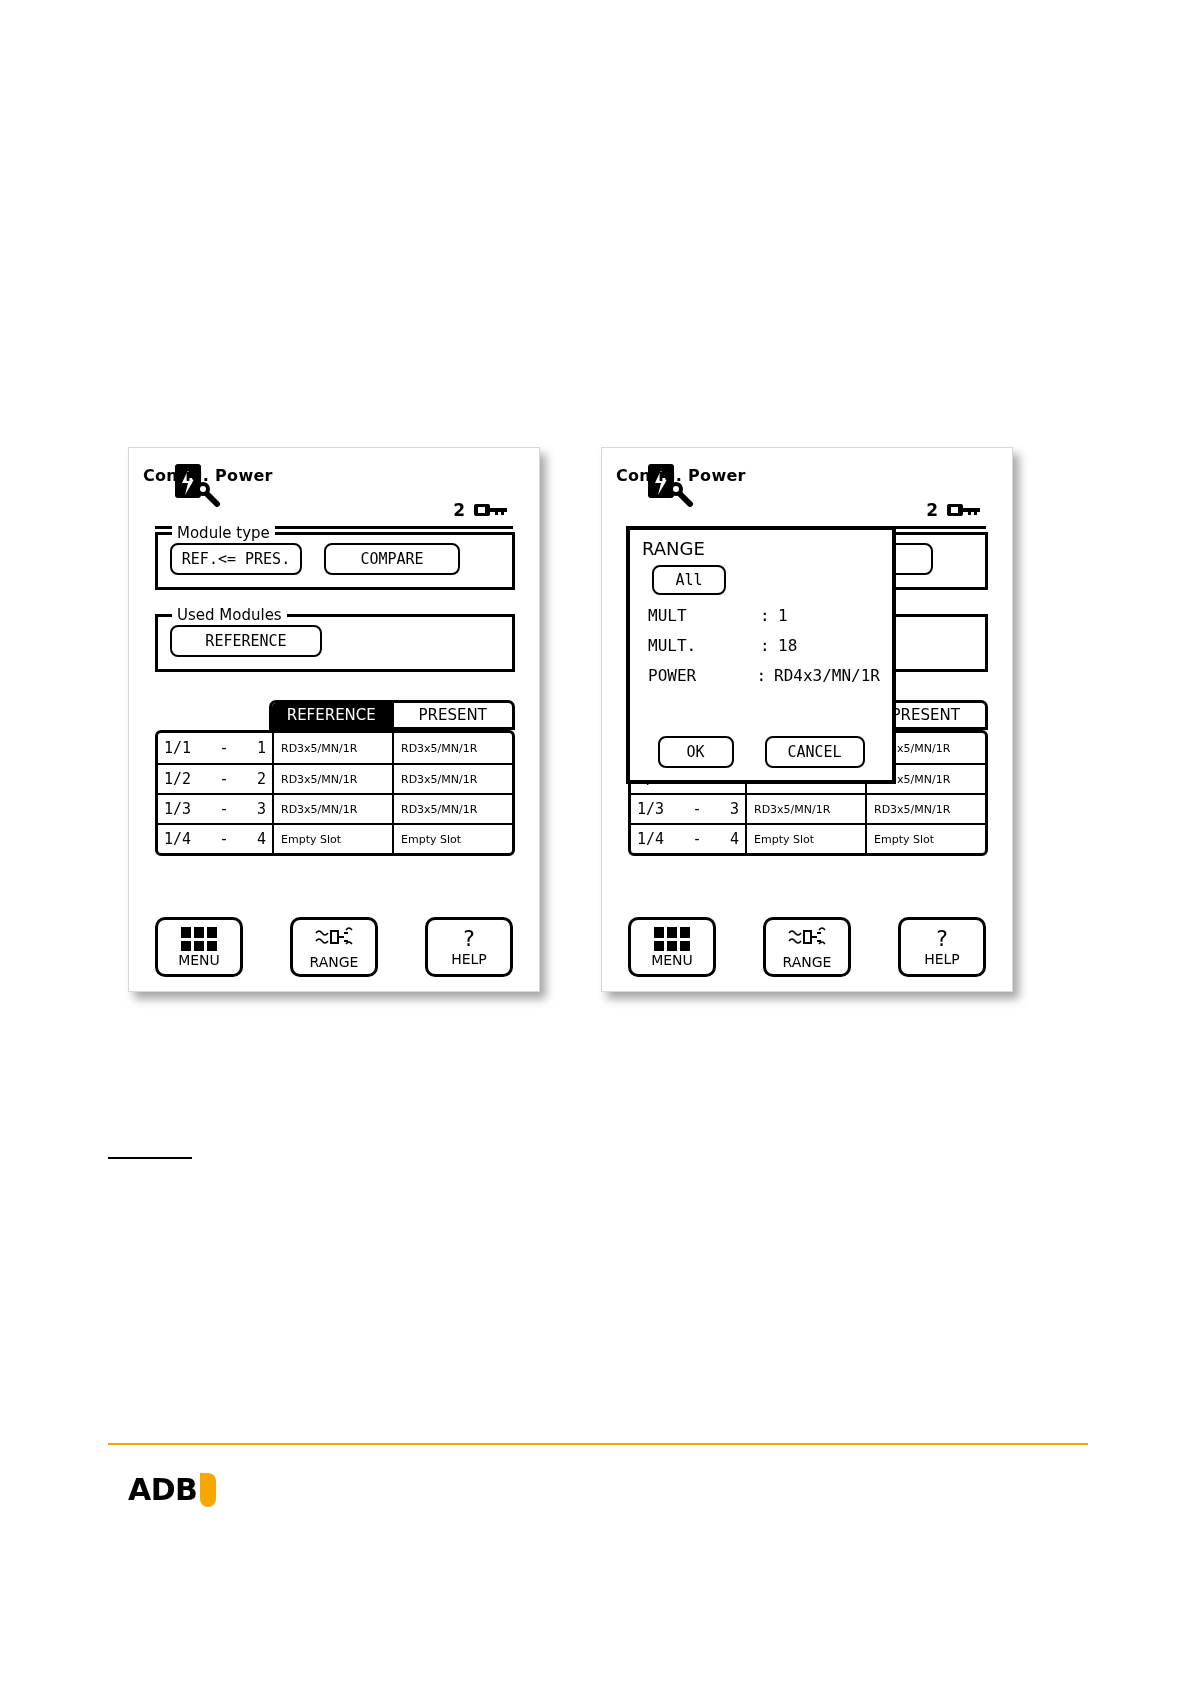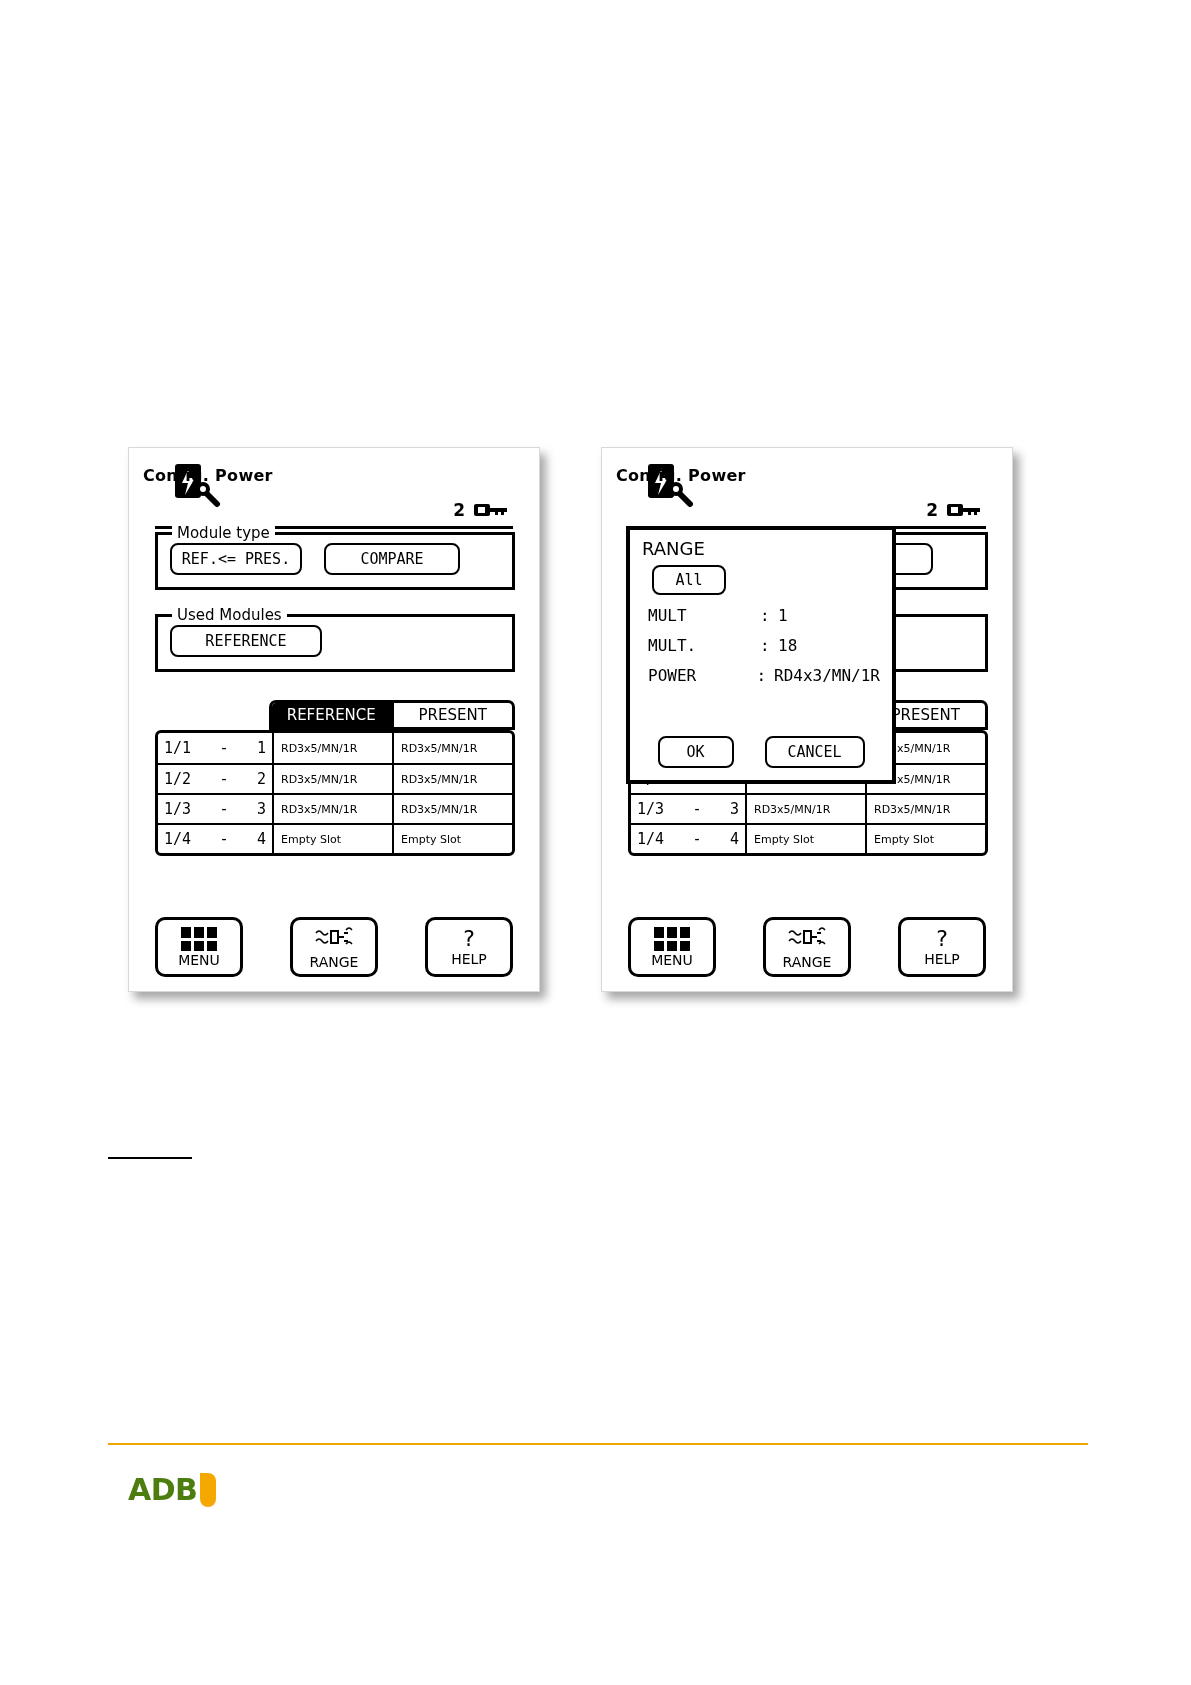--- a/index.html
+++ b/index.html
@@ -296,21 +296,21 @@
     left: 128px;
     top: 1472px;
     display: flex;
     align-items: center;
     gap: 2px;
   }
   .adb-text {
     font-family: "DejaVu Sans", sans-serif;
     font-weight: bold;
     font-size: 30px;
-    color: #4d7c0f;
+    color: #000000;
     letter-spacing: -0.5px;
   }
   .adb-mark {
     width: 16px;
     height: 34px;
     background: #f5a800;
     border-radius: 0 8px 8px 8px;
   }
 </style>
 </head>

